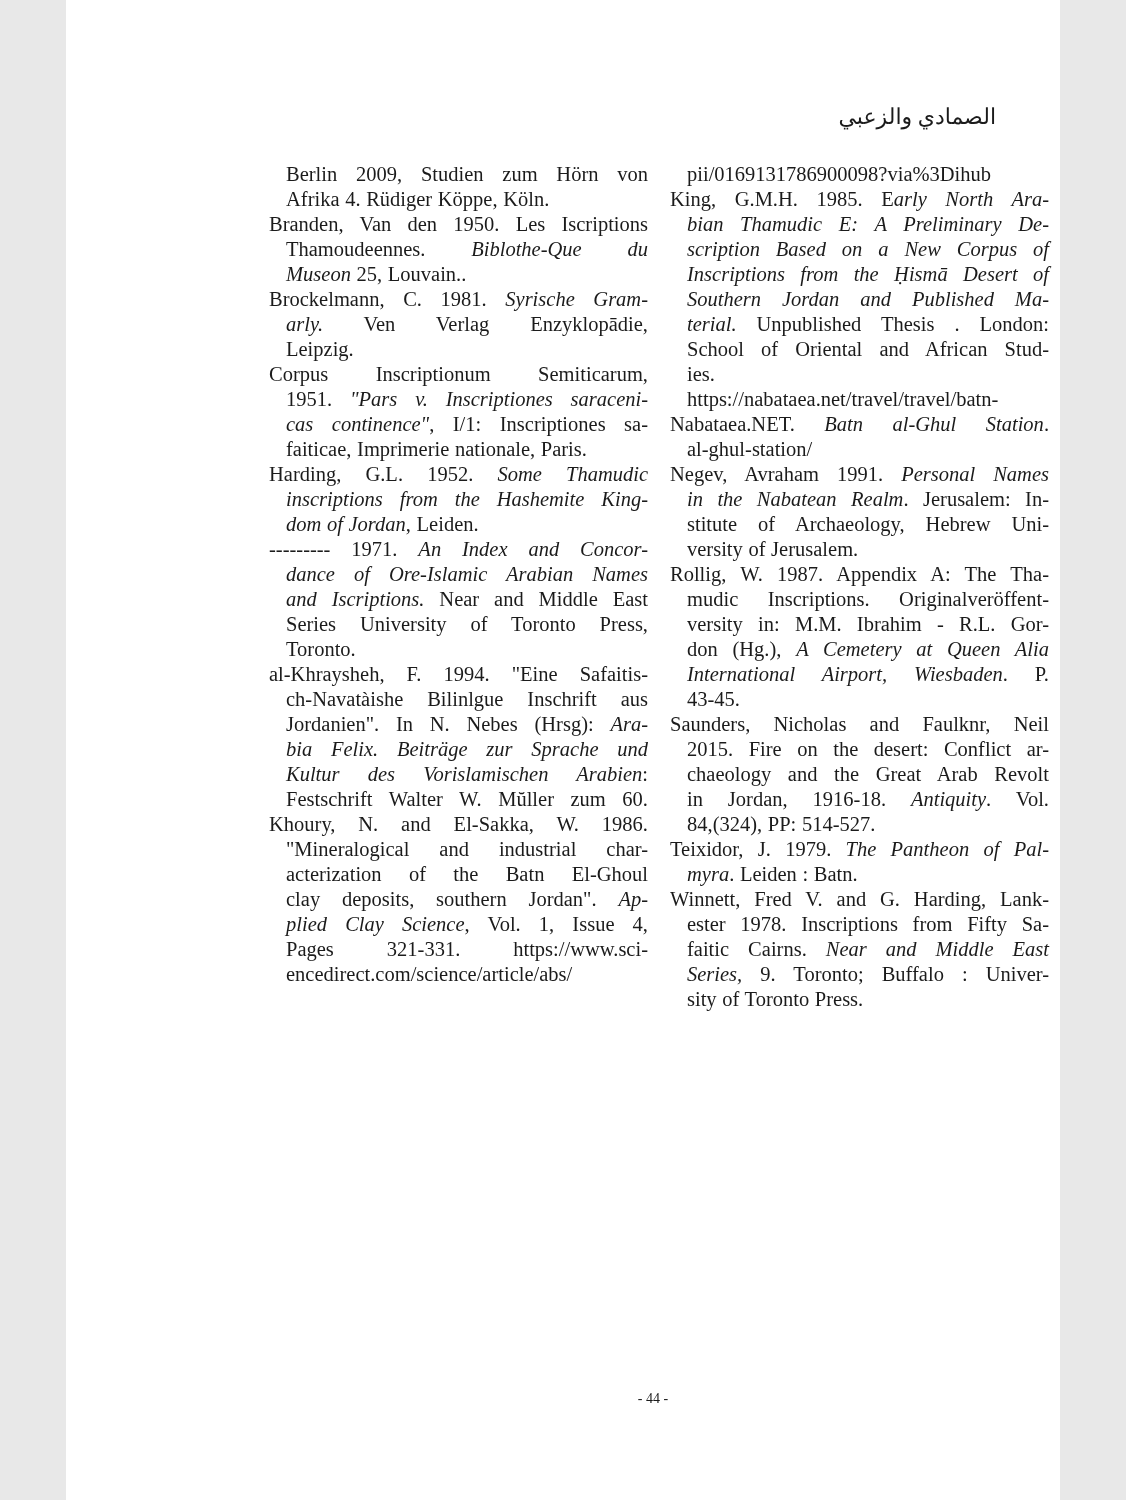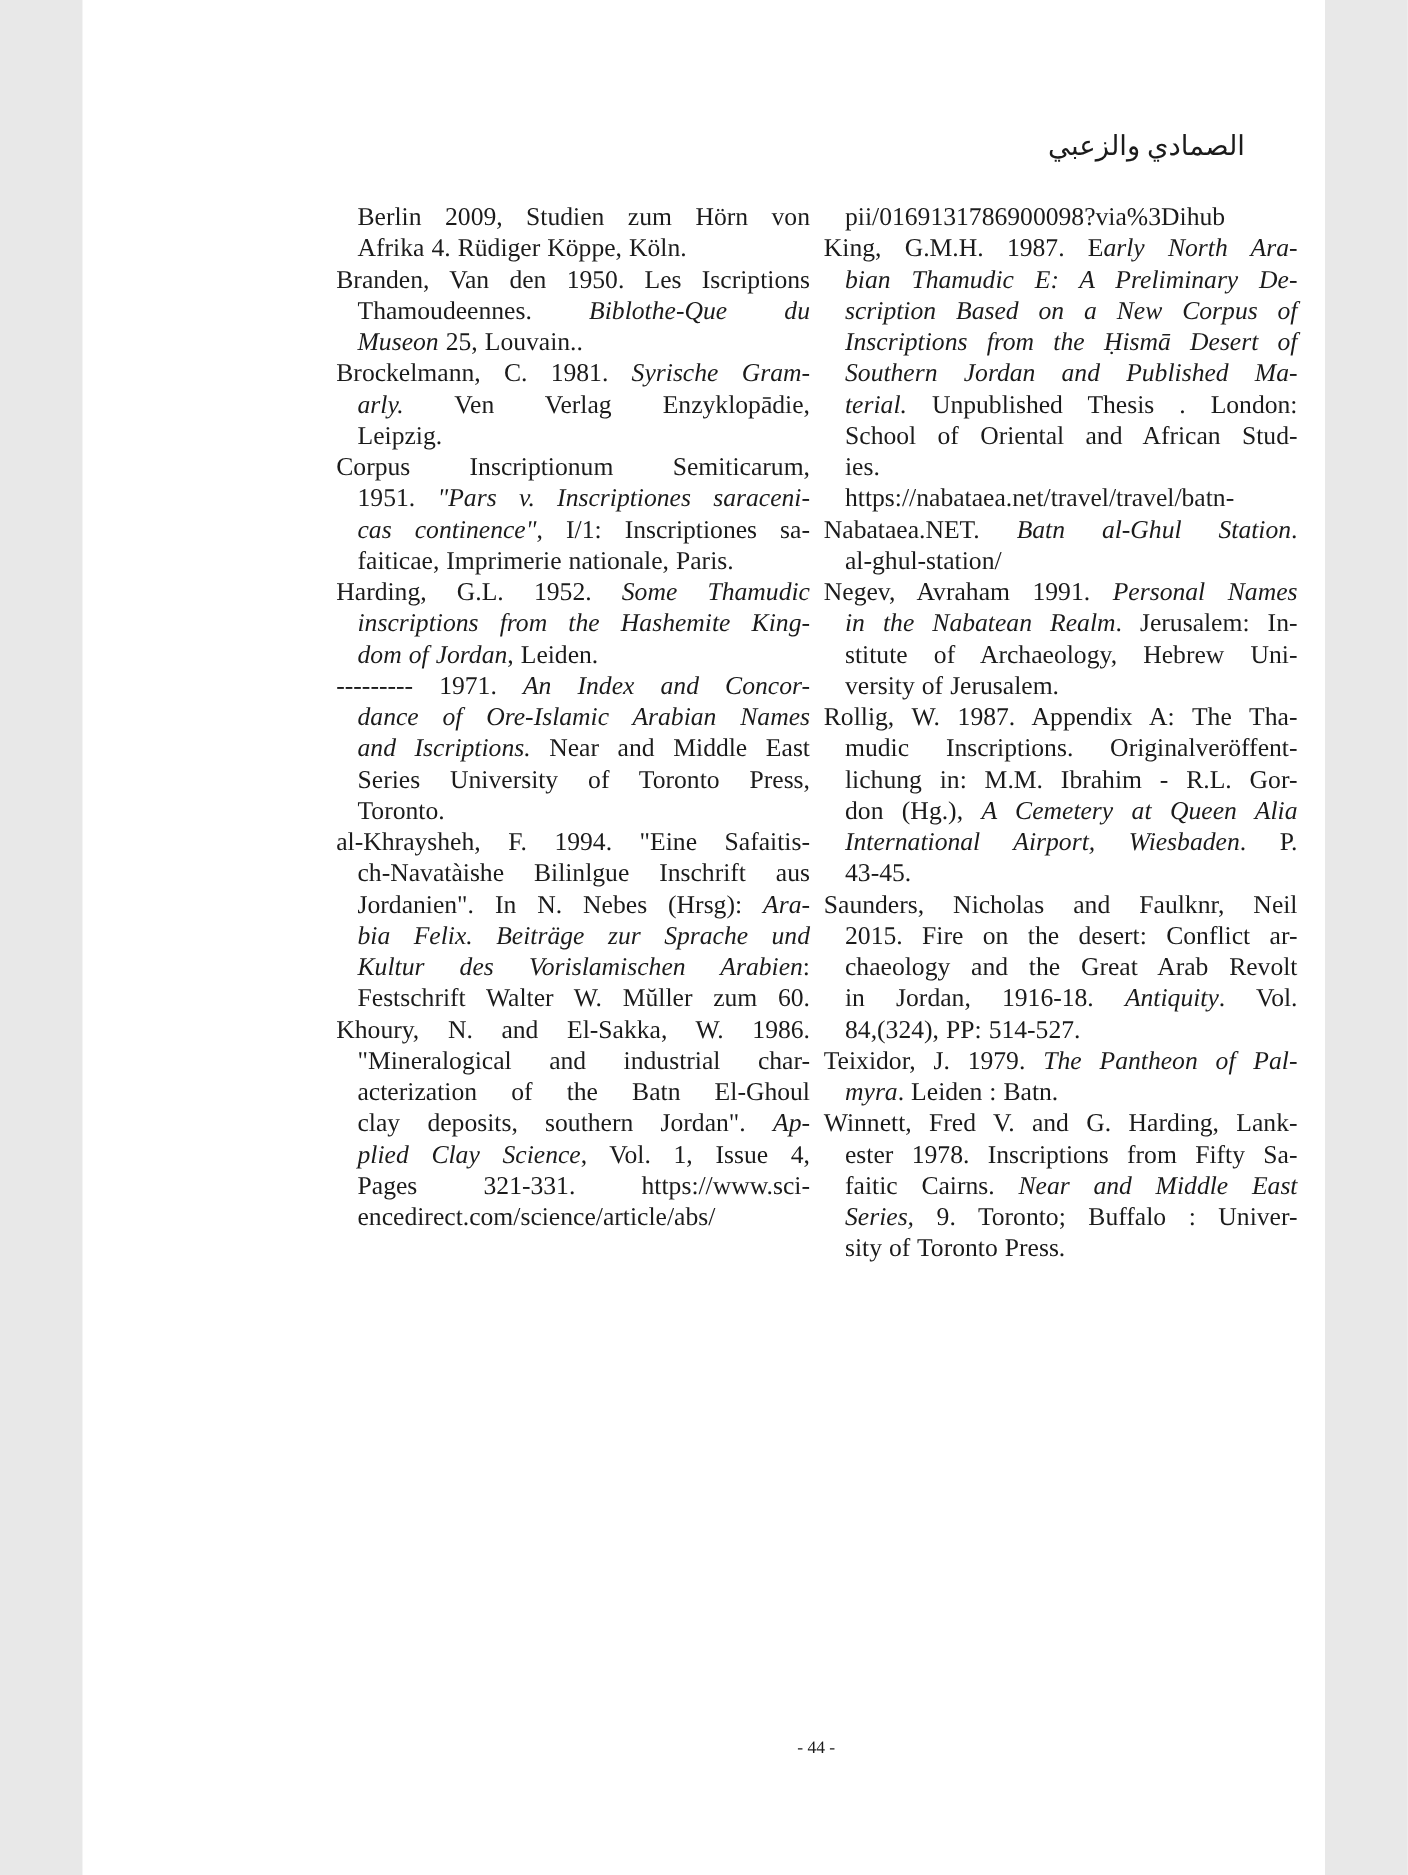--- a/index.html
+++ b/index.html
@@ -20,21 +20,21 @@
     line-height: 30px;
     direction: rtl;
     color: #1b1b1b;
     white-space: nowrap;
   }
   .columns {
     position: absolute;
     top: 162px;
     left: 203px;
     display: flex;
-    gap: 11px;
+    gap: 22px;
   }
   .col { width: 379px; }
   .ref { margin: 0; }
   .line {
     font-size: 20.5px;
     line-height: 25px;
     text-align: justify;
     text-align-last: justify;
     -moz-text-align-last: justify;
     hyphens: none;
@@ -113,21 +113,21 @@
           <div class="line indent"><span class="it">plied Clay Science</span><span>, Vol. 1, Issue 4,</span></div>
           <div class="line indent"><span>Pages 321-331. https://www.sci-</span></div>
           <div class="line indent last"><span>encedirect.com/science/article/abs/</span></div>
         </div>
       </div>
     <div class="col" id="col-right">
         <div class="ref">
           <div class="line indent last"><span>pii/0169131786900098?via%3Dihub</span></div>
         </div>
         <div class="ref">
-          <div class="line"><span>King, G.M.H. 1987. E</span><span class="it">arly North Ara-</span></div>
+          <div class="line"><span>King, G.M.H. 1985. E</span><span class="it">arly North Ara-</span></div>
           <div class="line indent"><span class="it">bian Thamudic E: A Preliminary De-</span></div>
           <div class="line indent"><span class="it">scription Based on a New Corpus of</span></div>
           <div class="line indent"><span class="it">Inscriptions from the Ḥismā Desert of</span></div>
           <div class="line indent"><span class="it">Southern Jordan and Published Ma-</span></div>
           <div class="line indent"><span class="it">terial.</span><span> Unpublished Thesis . London:</span></div>
           <div class="line indent"><span>School of Oriental and African Stud-</span></div>
           <div class="line indent last"><span>ies.</span></div>
         </div>
         <div class="ref">
           <div class="line indent"><span>https://nabataea.net/travel/travel/batn-</span></div>
@@ -136,21 +136,21 @@
         </div>
         <div class="ref">
           <div class="line"><span>Negev, Avraham 1991. </span><span class="it">Personal Names</span></div>
           <div class="line indent"><span class="it">in the Nabatean Realm</span><span>. Jerusalem: In-</span></div>
           <div class="line indent"><span>stitute of Archaeology, Hebrew Uni-</span></div>
           <div class="line indent last"><span>versity of Jerusalem.</span></div>
         </div>
         <div class="ref">
           <div class="line"><span>Rollig, W. 1987. Appendix A: The Tha-</span></div>
           <div class="line indent"><span>mudic Inscriptions. Originalveröffent-</span></div>
-          <div class="line indent"><span>lichung in: M.M. Ibrahim - R.L. Gor-</span></div>
+          <div class="line indent"><span>versity in: M.M. Ibrahim - R.L. Gor-</span></div>
           <div class="line indent"><span>don (Hg.), </span><span class="it">A Cemetery at Queen Alia</span></div>
           <div class="line indent"><span class="it">International Airport, Wiesbaden</span><span>. P.</span></div>
           <div class="line indent last"><span>43-45.</span></div>
         </div>
         <div class="ref">
           <div class="line"><span>Saunders, Nicholas and Faulknr, Neil</span></div>
           <div class="line indent"><span>2015. Fire on the desert: Conflict ar-</span></div>
           <div class="line indent"><span>chaeology and the Great Arab Revolt</span></div>
           <div class="line indent"><span>in Jordan, 1916-18. </span><span class="it">Antiquity</span><span>. Vol.</span></div>
           <div class="line indent last"><span>84,(324), PP: 514-527.</span></div>

